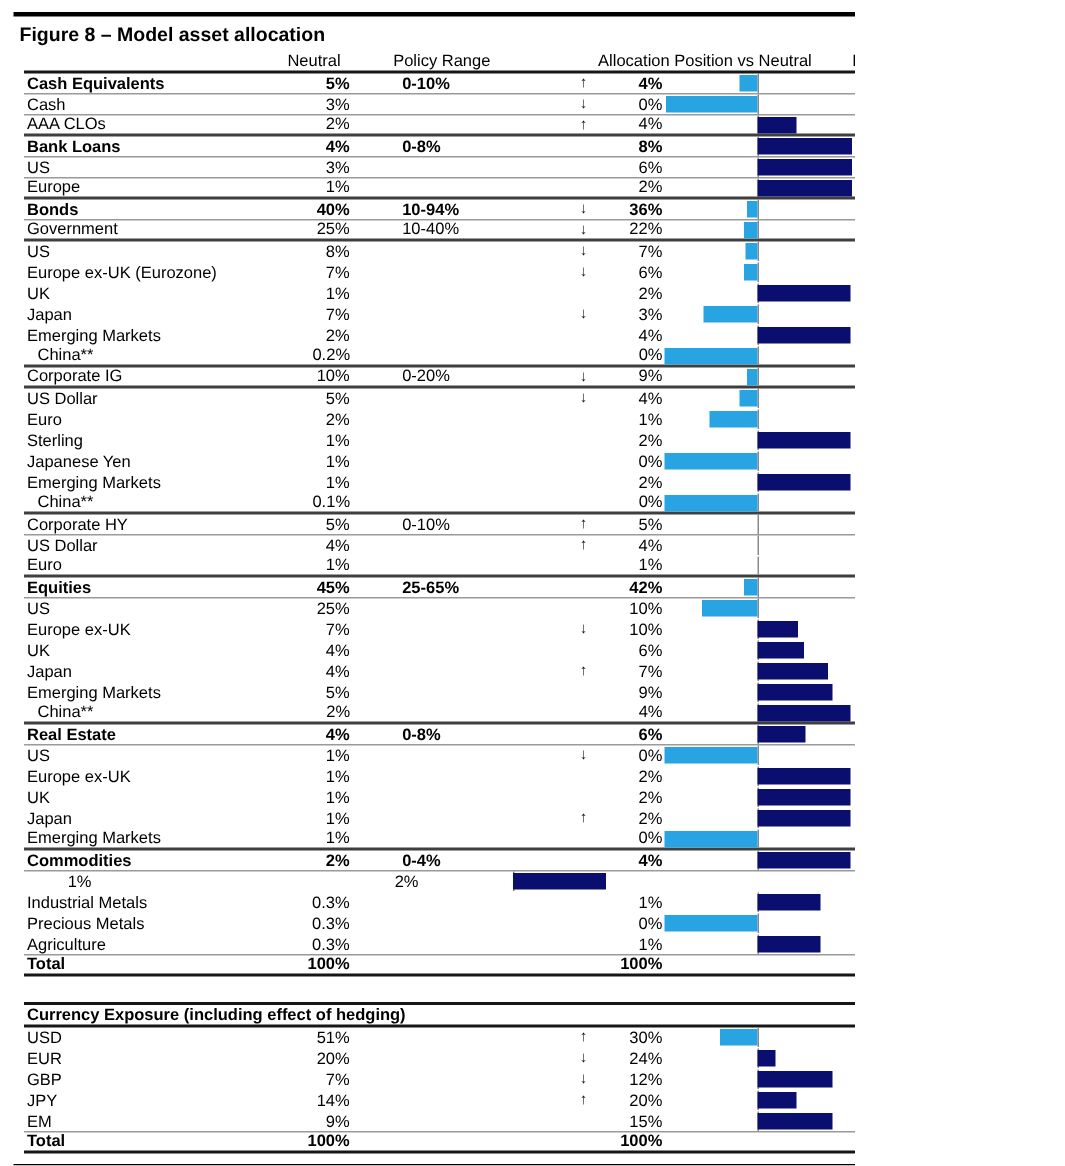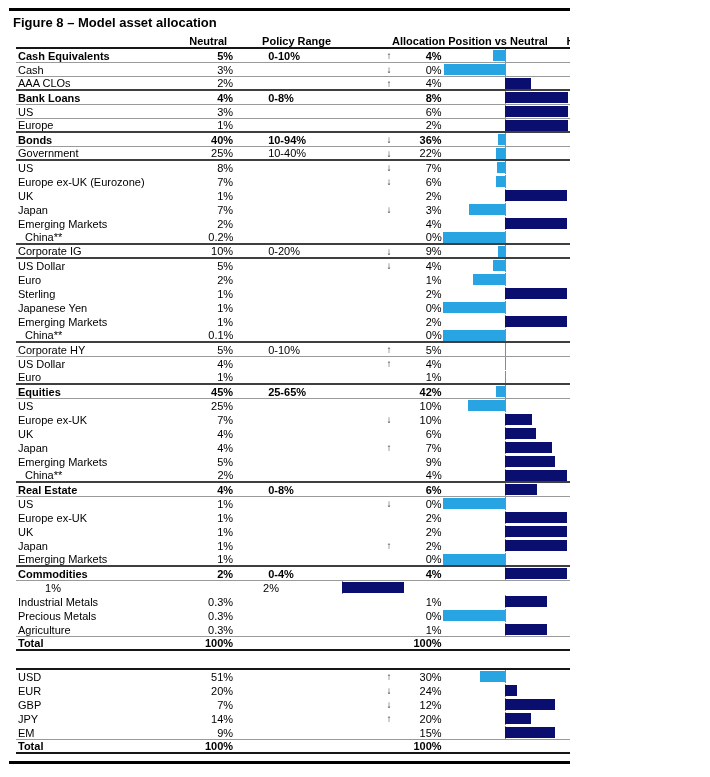--- a/index.html
+++ b/index.html
@@ -2,21 +2,21 @@
 <html><head>
 <meta charset="utf-8">
 <style>
   html,body{margin:0;padding:0;background:#fff;}
   #canvas{position:relative;width:570px;height:777px;background:#fff;overflow:hidden;
           font-family:"Liberation Sans","DejaVu Sans",sans-serif;color:#000;}
   .hbar{height:3px;background:#000;margin-left:9px;width:692px;}
   #top-rule{margin-top:8px;}
   #page-title{font-size:13px;font-weight:bold;margin:4px 0 3px 13px;height:16px;line-height:16px;}
   #alloc-table,#currency-table{margin-left:16px;width:675px;font-size:11px;}
-  .hrow{display:flex;height:15px;align-items:center;font-weight:bold;box-sizing:border-box;
+  .hrow{display:flex;height:15px;align-items:center;font-weight:normal;box-sizing:border-box;
         border-bottom:2px solid #161616;}
   .trow{display:flex;height:14px;align-items:center;box-sizing:border-box;
         border-bottom:1px solid transparent;}
   .trow.bold{font-weight:bold;}
   .bb-gray{border-bottom:1px solid #9a9a9a;}
   .bb-dark{border-bottom:2px solid #3f3f3f;}
   .bb-thick{border-bottom:2px solid #161616;}
   .c-label{width:184px;padding-left:2px;box-sizing:border-box;white-space:nowrap;overflow:hidden;}
   .c-label.indent{padding-left:9px;}
   .c-neutral{width:45px;text-align:right;}
@@ -605,20 +605,21 @@
           <div class="c-alloc">100%</div>
           <div class="c-bar"></div>
           <div class="c-hedged"></div>
           <div class="c-currency"></div>
         </div>
       </div>
   </div>
 
   <div id="section-gap"></div>
   <div id="cur-rule"></div>
+  <div id="currency-header">Currency Exposure (including effect of hedging)</div>
   <div id="currency-table">
     <div id="cur-rows">
         <div class="trow bb-none">
           <div class="c-label">USD</div>
           <div class="c-neutral">51%</div>
           <div class="c-range"></div>
           <div class="c-arrow">↑</div>
           <div class="c-alloc">30%</div>
           <div class="c-bar">
             <div class="axis"></div>

